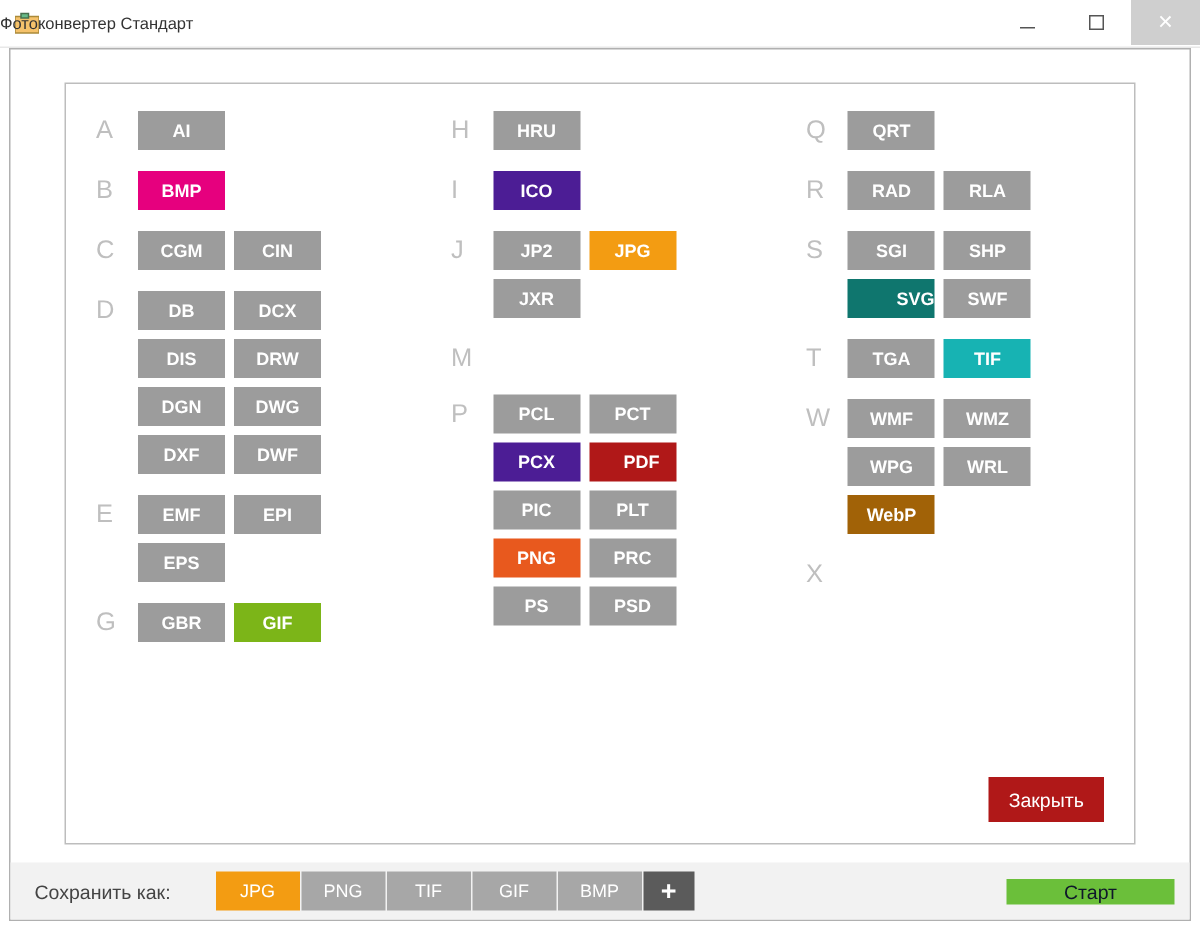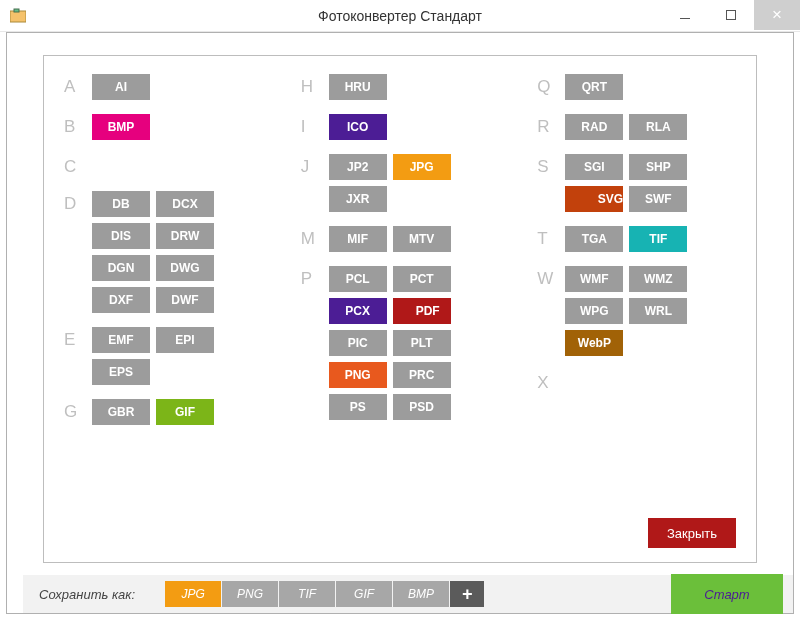--- a/index.html
+++ b/index.html
@@ -22,23 +22,23 @@
     border-bottom: 1px solid #e8e8e8;
   }
   .titlebar-icon {
     width: 20px; height: 20px;
     margin-left: 8px;
     display:flex;align-items:center;justify-content:center;
   }
   .titlebar-title {
     position: absolute;
     left: 0; right: 0;
-    text-align: center;
+    text-align: left;
     color: #333;
-    font-size: 14px;
+    font-size: 11px;
   }
   .win-controls {
     position: absolute;
     right: 0; top: 0;
     display: flex;
     height: 30px;
   }
   .win-btn {
     width: 46px;
     display: flex;
@@ -58,47 +58,46 @@
     width: 788px;
     height: 582px;
     margin: 0 6px 6px 6px;
     position: relative;
     background: #fff;
   }
 
   
   .bottom {
     position: absolute;
-    left: 16px; right: 0; bottom: 0;
+    left: 0; right: 0; bottom: 0;
     height: 38px;
     background: #f2f2f2;
     display: flex;
     align-items: center;
     padding: 0 10px;
-    font-style: italic;
   }
   .save-as {
     color: #444;
     margin-right: 30px;
     margin-left: 6px;
   }
   .fmt-row { display:flex; gap:1px; }
   .fmt-btn {
     min-width: 56px; height:26px;
     background:#a7a7a7;
     color:#fff;
     display:flex;align-items:center;justify-content:center;
     font-size:12px;
   }
   .fmt-btn.selected { background:#f39c12; }
   .fmt-btn.plus { min-width:34px; background:#5b5b5b; font-size:18px; font-weight:bold;}
   .start-btn {
     margin-left:auto;
-    width:112px;height:40px;
-    background:#6bbf3a;color:#4c1d95;
+    width:112px;height:17px;
+    background:#6bbf3a;color:#0f172a;
     display:flex;align-items:center;justify-content:center;
   }
 
   
   .panel {
     position:absolute;
     left:36px; right:36px; top:22px; bottom:50px;
     background:#fff;
     border:1px solid #bdbdbd;
     padding: 18px 20px 50px 20px;
@@ -129,21 +128,21 @@
     width:58px;height:26px;
     background:#9c9c9c;
     color:#fff;
     display:flex;align-items:center;justify-content:center;
     font-size:12px;
     font-weight:600;
   }
   .close-btn {
     position:absolute;
     right:20px; bottom:14px;
-    width:88px;height:30px;
+    width:77px;height:30px;
     background:#b01818;color:#fff;
     display:flex;align-items:center;justify-content:center;
     font-size:13px;
   }
 </style>
 </head>
 <body>
 
 <div class="titlebar">
   <div class="titlebar-icon">
@@ -189,20 +188,24 @@
             </div>
           </div>
           <div class="group">
             <div class="letter">B</div>
             <div class="chips">
               <div class="chip" style="background: rgb(230, 0, 126);">BMP</div>
             </div>
           </div>
           <div class="group">
             <div class="letter">C</div>
+            <div class="chips">
+              <div class="chip">CGM</div>
+              <div class="chip">CIN</div>
+            </div>
           </div>
           <div class="group">
             <div class="letter">D</div>
             <div class="chips">
               <div class="chip">DB</div>
               <div class="chip">DCX</div>
               <div class="chip">DIS</div>
               <div class="chip">DRW</div>
               <div class="chip">DGN</div>
               <div class="chip">DWG</div>
@@ -242,24 +245,20 @@
           <div class="group">
             <div class="letter">J</div>
             <div class="chips">
               <div class="chip">JP2</div>
               <div class="chip" style="background: rgb(243, 156, 18);">JPG</div>
               <div class="chip">JXR</div>
             </div>
           </div>
           <div class="group">
             <div class="letter">M</div>
-            <div class="chips">
-              <div class="chip">MIF</div>
-              <div class="chip">MTV</div>
-            </div>
           </div>
           <div class="group">
             <div class="letter">P</div>
             <div class="chips">
               <div class="chip">PCL</div>
               <div class="chip">PCT</div>
               <div class="chip" style="background: #4c1d95;">PCX</div>
               <div class="chip" style="background: rgb(176, 24, 24); padding-left: 12px;">PDF</div>
               <div class="chip">PIC</div>
               <div class="chip">PLT</div>
@@ -282,21 +281,21 @@
             <div class="chips">
               <div class="chip">RAD</div>
               <div class="chip">RLA</div>
             </div>
           </div>
           <div class="group">
             <div class="letter">S</div>
             <div class="chips">
               <div class="chip">SGI</div>
               <div class="chip">SHP</div>
-              <div class="chip" style="background: #c2410c; padding-left: 32px;">SVG</div>
+              <div class="chip" style="background: #0f766e; padding-left: 32px;">SVG</div>
               <div class="chip">SWF</div>
             </div>
           </div>
           <div class="group">
             <div class="letter">T</div>
             <div class="chips">
               <div class="chip">TGA</div>
               <div class="chip" style="background: rgb(23, 179, 179);">TIF</div>
             </div>
           </div>

